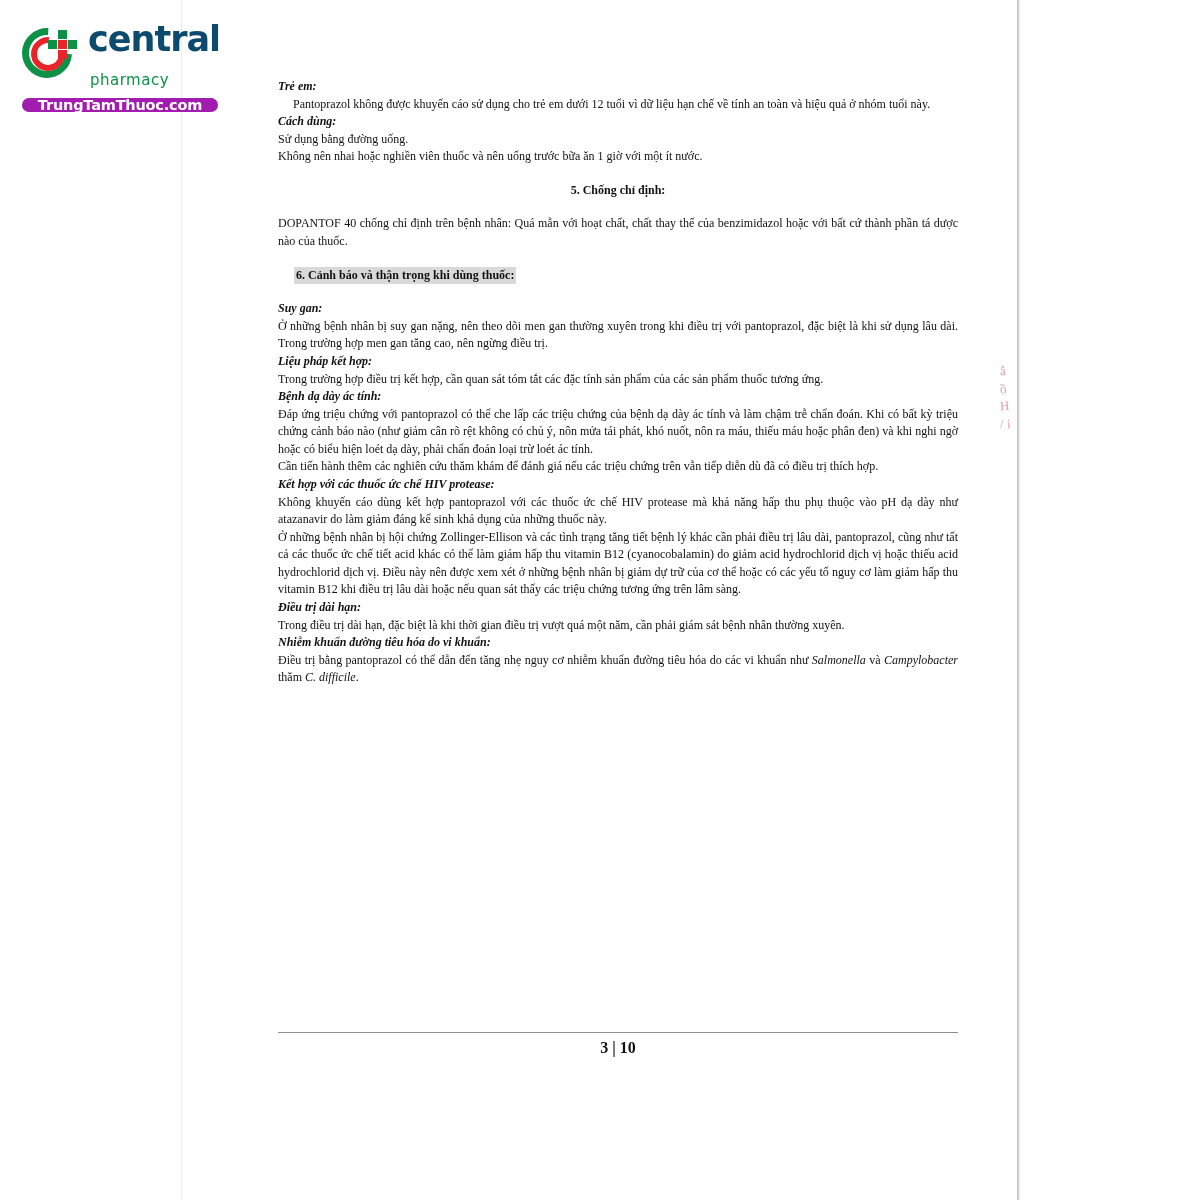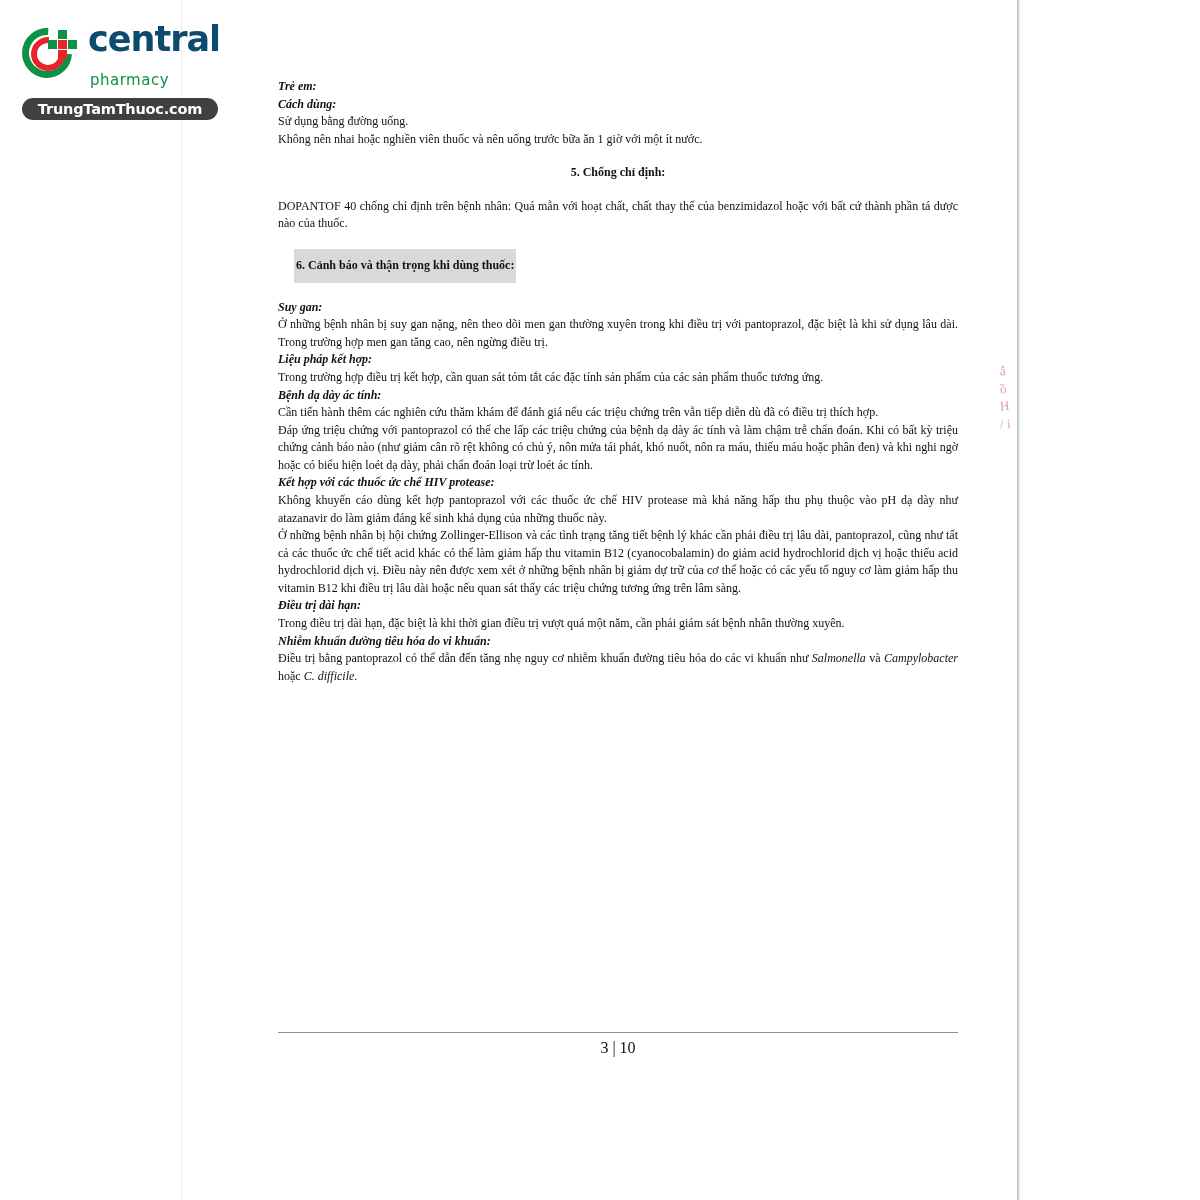--- a/index.html
+++ b/index.html
@@ -116,22 +116,22 @@
     font-size: 15px;
     color: #0c9147;
     margin-top: 16px;
     margin-left: 2px;
     letter-spacing: 0.5px;
   }
   #site-banner {
     margin-top: 12px;
     margin-left: 2px;
     width: 196px;
-    height: 22px;
-    background: #404040;
+    height: 14px;
+    background: #a21caf;
     border-radius: 13px;
     display: flex;
     align-items: center;
     justify-content: center;
   }
   #site-banner-text {
     font-family: "DejaVu Sans", "Liberation Sans", sans-serif;
     font-size: 14.5px;
     font-weight: bold;
     color: #ffffff;
@@ -162,42 +162,42 @@
     text-align: left;
   }
   .heading-num {
     margin: 16px;
     font-weight: bold;
     text-align: center;
   }
   .heading-num.hl {
     display: inline-block;
     background: #d9d9d9;
-    padding: 8px 2px;
+    padding: 0 2px;
   }
   .hl-wrap { margin: 0; text-align: left; }
   em.sci { font-style: italic; }
 
   
   #footer-rule {
     position: absolute;
     left: 278px;
     top: 1032px;
     width: 680px;
     height: 1px;
     background: #8f8f8f;
   }
   #footer-page {
     position: absolute;
     left: 278px;
     top: 1039px;
     width: 680px;
     text-align: center;
     font-size: 16px;
-    font-weight: normal;
+    font-weight: bold;
     color: #111;
   }
 
   
   #margin-marks {
     position: absolute;
     left: 1000px;
     top: 362px;
     width: 18px;
     height: 100px;
@@ -249,39 +249,40 @@
       <div id="logo-sub">pharmacy</div>
     </div>
   </div>
   <div id="site-banner">
     <span id="site-banner-text">TrungTamThuoc.com</span>
   </div>
 </div>
 
 <div id="doc-body">
     <p class="heading-bi" id="blk-h_tre_em">Trẻ em:</p>
+    <p class="para indent" id="blk-p_tre_em">Pantoprazol không được khuyến cáo sử dụng cho trẻ em dưới 12 tuổi vì dữ liệu hạn chế về tính an toàn và hiệu quả ở nhóm tuổi này.</p>
     <p class="heading-bi" id="blk-h_cach_dung">Cách dùng:</p>
     <p class="para" id="blk-p_cach_dung_1">Sử dụng bằng đường uống.</p>
     <p class="para" id="blk-p_cach_dung_2">Không nên nhai hoặc nghiền viên thuốc và nên uống trước bữa ăn 1 giờ với một ít nước.</p>
     <p class="heading-num" id="blk-h_section_5">5. Chống chỉ định:</p>
     <p class="para" id="blk-p_section_5">DOPANTOF 40 chống chỉ định trên bệnh nhân: Quá mẫn với hoạt chất, chất thay thế của benzimidazol hoặc với bất cứ thành phần tá dược nào của thuốc.</p>
     <p class="hl-wrap" id="blk-h_section_6"><span class="heading-num hl">6. Cảnh báo và thận trọng khi dùng thuốc:</span></p>
     <p class="heading-bi" id="blk-h_suy_gan">Suy gan:</p>
     <p class="para" id="blk-p_suy_gan">Ở những bệnh nhân bị suy gan nặng, nên theo dõi men gan thường xuyên trong khi điều trị với pantoprazol, đặc biệt là khi sử dụng lâu dài. Trong trường hợp men gan tăng cao, nên ngừng điều trị.</p>
     <p class="heading-bi" id="blk-h_lieu_phap">Liệu pháp kết hợp:</p>
     <p class="para" id="blk-p_lieu_phap">Trong trường hợp điều trị kết hợp, cần quan sát tóm tắt các đặc tính sản phẩm của các sản phẩm thuốc tương ứng.</p>
     <p class="heading-bi" id="blk-h_benh_da_day">Bệnh dạ dày ác tính:</p>
+    <p class="para" id="blk-p_benh_da_day_1">Đáp ứng triệu chứng với pantoprazol có thể che lấp các triệu chứng của bệnh dạ dày ác tính và làm chậm trễ chẩn đoán. Khi có bất kỳ triệu chứng cảnh báo nào (như giảm cân rõ rệt không có chủ ý, nôn mửa tái phát, khó nuốt, nôn ra máu, thiếu máu hoặc phân đen) và khi nghi ngờ hoặc có biểu hiện loét dạ dày, phải chẩn đoán loại trừ loét ác tính.</p>
     <p class="para" id="blk-p_benh_da_day_2">Cần tiến hành thêm các nghiên cứu thăm khám để đánh giá nếu các triệu chứng trên vẫn tiếp diễn dù đã có điều trị thích hợp.</p>
-    <p class="para" id="blk-p_benh_da_day_1">Đáp ứng triệu chứng với pantoprazol có thể che lấp các triệu chứng của bệnh dạ dày ác tính và làm chậm trễ chẩn đoán. Khi có bất kỳ triệu chứng cảnh báo nào (như giảm cân rõ rệt không có chủ ý, nôn mửa tái phát, khó nuốt, nôn ra máu, thiếu máu hoặc phân đen) và khi nghi ngờ hoặc có biểu hiện loét dạ dày, phải chẩn đoán loại trừ loét ác tính.</p>
     <p class="heading-bi" id="blk-h_hiv">Kết hợp với các thuốc ức chế HIV protease:</p>
     <p class="para" id="blk-p_hiv">Không khuyến cáo dùng kết hợp pantoprazol với các thuốc ức chế HIV protease mà khả năng hấp thu phụ thuộc vào pH dạ dày như atazanavir do làm giảm đáng kể sinh khả dụng của những thuốc này.</p>
     <p class="para" id="blk-p_b12">Ở những bệnh nhân bị hội chứng Zollinger-Ellison và các tình trạng tăng tiết bệnh lý khác cần phải điều trị lâu dài, pantoprazol, cũng như tất cả các thuốc ức chế tiết acid khác có thể làm giảm hấp thu vitamin B12 (cyanocobalamin) do giảm acid hydrochlorid dịch vị hoặc thiếu acid hydrochlorid dịch vị. Điều này nên được xem xét ở những bệnh nhân bị giảm dự trữ của cơ thể hoặc có các yếu tố nguy cơ làm giảm hấp thu vitamin B12 khi điều trị lâu dài hoặc nếu quan sát thấy các triệu chứng tương ứng trên lâm sàng.</p>
     <p class="heading-bi" id="blk-h_dai_han">Điều trị dài hạn:</p>
     <p class="para" id="blk-p_dai_han">Trong điều trị dài hạn, đặc biệt là khi thời gian điều trị vượt quá một năm, cần phải giám sát bệnh nhân thường xuyên.</p>
     <p class="heading-bi" id="blk-h_nhiem_khuan">Nhiễm khuẩn đường tiêu hóa do vi khuẩn:</p>
-    <p class="para" id="blk-p_nhiem_khuan"><span>Điều trị bằng pantoprazol có thể dẫn đến tăng nhẹ nguy cơ nhiễm khuẩn đường tiêu hóa do các vi khuẩn như </span><em class="sci">Salmonella</em><span> và </span><em class="sci">Campylobacter</em><span> hoặc </span><em class="sci">C. difficile</em><span>.</span></p>
+    <p class="para" id="blk-p_nhiem_khuan"><span>Điều trị bằng pantoprazol có thể dẫn đến tăng nhẹ nguy cơ nhiễm khuẩn đường tiêu hóa do các vi khuẩn như </span><em class="sci">Salmonella</em><span> và </span><em class="sci">Campylobacter</em><span> thăm </span><em class="sci">C. difficile</em><span>.</span></p>
   </div>
 
 <div id="footer-rule"></div>
 <div id="footer-page">3 | 10</div>
 
 <div id="margin-marks"><span class="mark-line">ẫ</span><span class="mark-line">ồ</span><span class="mark-line">H</span><span class="mark-line">/ i</span></div>
 <div id="bleed"></div>
 
 </body></html>

